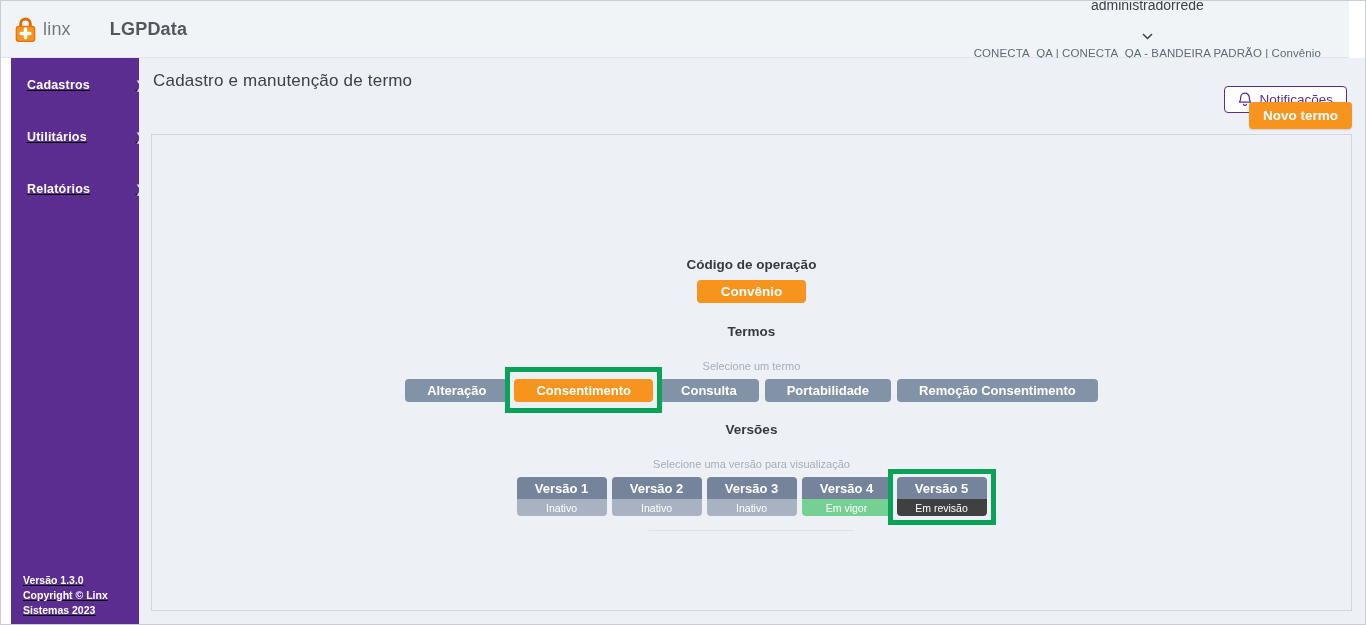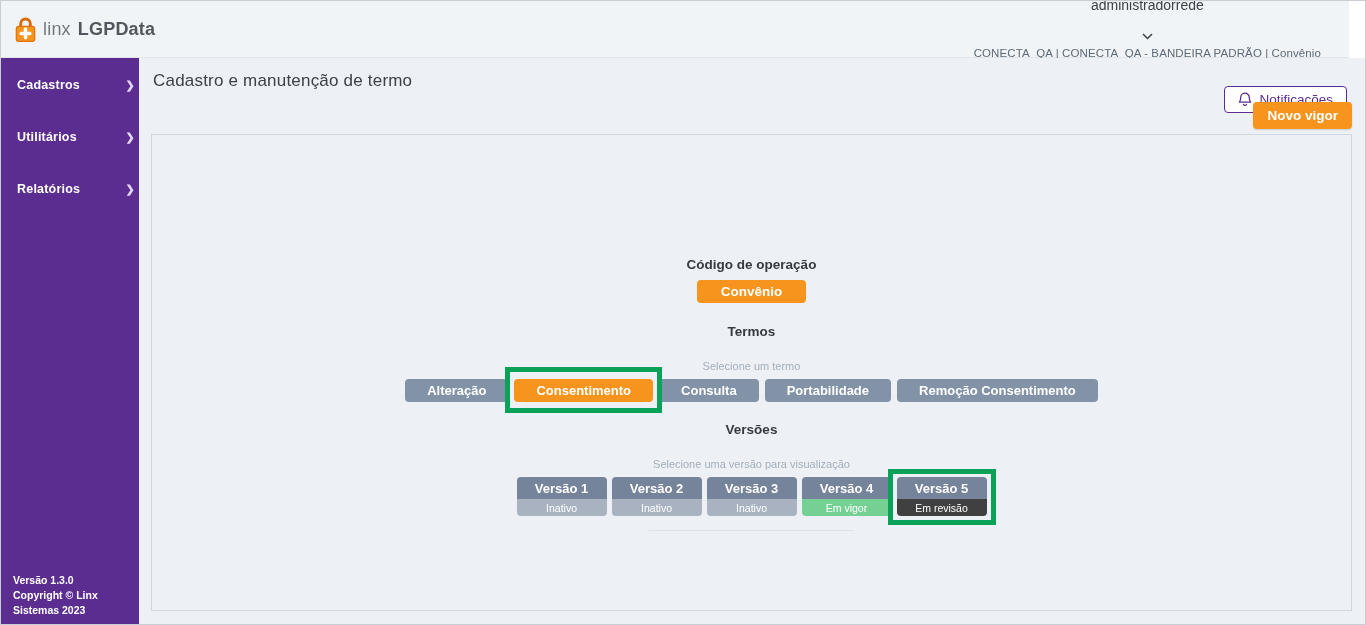--- a/index.html
+++ b/index.html
@@ -16,32 +16,32 @@
   .header {
     position:absolute; top:0; left:0; right:16px; height:57px;
     background:#f1f4f6;
     border-bottom:1px solid #e2e6eb;
     display:flex; align-items:center; justify-content:space-between;
     padding:0 28px 0 14px;
   }
   .brand { display:flex; align-items:center; gap:7px; }
   .brand .lock { width:21px; height:27px; }
   .brand .linx { font-size:18px; color:#75787d; letter-spacing:.2px; }
-  .brand .product { font-size:18px; font-weight:bold; color:#53565c; letter-spacing:.2px; }
+  .brand .product { font-size:18px; font-weight:bold; color:#53565c; letter-spacing:.2px;margin-left:32px; }
 
   .user-block { text-align:right; line-height:1; }
   .user-row { display:flex; align-items:center; justify-content:flex-end; gap:21px; cursor:pointer;flex-direction:column; }
   .user-name { font-size:14px; color:#3d4248; }
   .user-context { font-size:11.5px; color:#5c6a77; margin-top:8px; letter-spacing:.1px; }
 
   
   .sidebar {
-    position:absolute; top:57px; left:0; bottom:0; width:148px;
+    position:absolute; top:57px; left:10px; bottom:0; width:148px;
     background:#5b2d91;
-    display:flex; flex-direction:column;
+    display:flex; flex-direction:column;text-decoration:underline;
   }
   .nav-item {
     display:flex; align-items:center; justify-content:space-between;
     padding:13px 14px 13px 16px;
     color:#ffffff; font-size:12.5px; font-weight:bold;
     cursor:pointer; letter-spacing:.2px;
   }
   .nav-item + .nav-item { margin-top:12px;gap:41px; }
   .nav-item:first-child { margin-top:7px; }
   .nav-chevron { color:#e4d9f6; font-size:11px; font-weight:bold; line-height:1; }
@@ -181,21 +181,21 @@
   <div class="page-title">Cadastro e manutenção de termo</div>
 
   <button class="notif-btn">
     <svg class="icon-svg" width="14" height="15" viewBox="0 0 14 15">
       <path d="M7 1.2 a4.3 4.3 0 0 0 -4.3 4.3 c0 3.2 -1.3 4.6 -1.3 4.6 h11.2 c0 0 -1.3 -1.4 -1.3 -4.6 A4.3 4.3 0 0 0 7 1.2 Z" fill="none" stroke="#5b2d91" stroke-width="1.3" stroke-linejoin="round"></path>
       <path d="M5.6 12.4 a1.5 1.5 0 0 0 2.8 0" fill="none" stroke="#5b2d91" stroke-width="1.3" stroke-linecap="round"></path>
     </svg>
     <span>Notificações</span>
   </button>
 
-  <button class="novo-btn">Novo vigor</button>
+  <button class="novo-btn">Novo termo</button>
 
   <div class="panel">
 
     <div class="section-heading">Código de operação</div>
     <button class="pill-btn selected op-value">Convênio</button>
 
     <div class="terms-block">
       <div class="section-heading">Termos</div>
       <div class="section-hint">Selecione um termo</div>
       <div class="terms-row">

